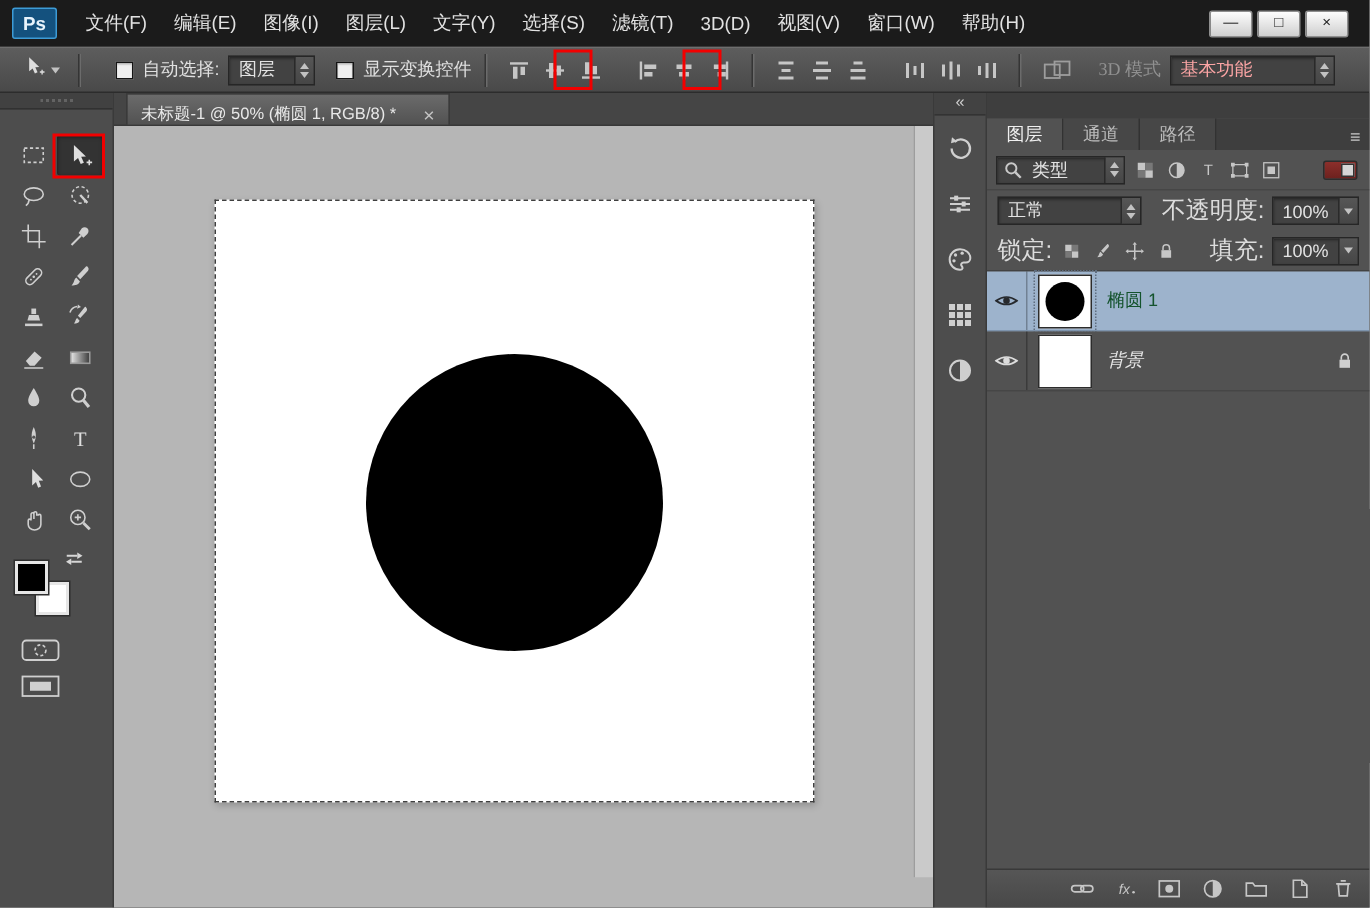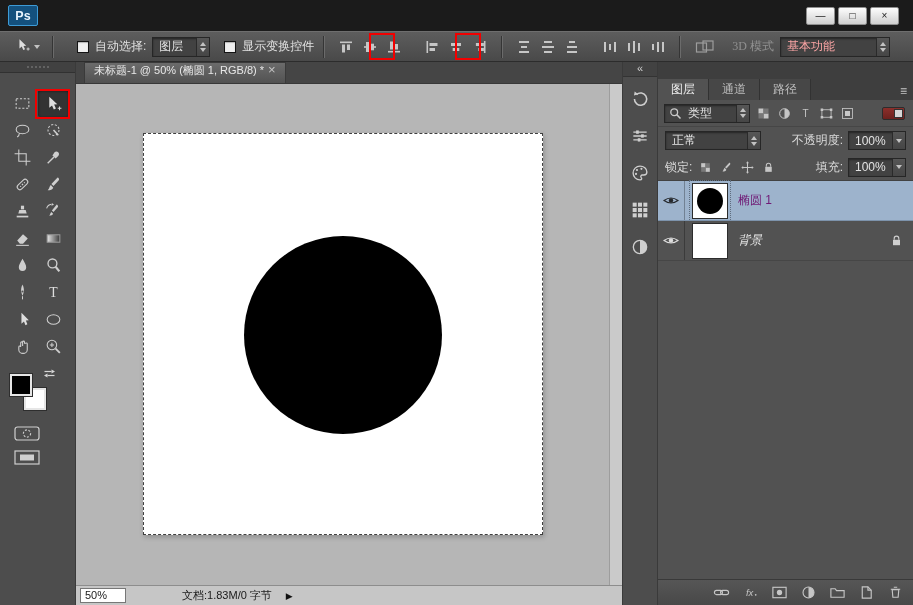--- a/index.html
+++ b/index.html
@@ -49,21 +49,21 @@
   #swap-icon{position:absolute;left:32px;top:-2px;}
   .fg{position:absolute;left:0;top:6px;width:22px;height:22px;border:2px solid #e6e6e6;outline:1px solid #2e2e2e;z-index:2;}
   .bg{position:absolute;left:14px;top:20px;width:22px;height:22px;border:2px solid #e6e6e6;outline:1px solid #2e2e2e;}
   .tb-mini{position:absolute;left:14px;background:transparent;border:0;padding:0;}
   #quick-mask-btn{top:364px;}
   #screen-mode-btn{top:388px;}
 
   
   #canvas-area{position:absolute;left:76px;top:62px;width:546px;bottom:0;background:#b6b6b6;}
   #tabbar{position:absolute;left:0;top:0;right:0;height:22px;background:#454545;border-bottom:1px solid #383838;display:flex;align-items:flex-end;}
-  .doc-tab{margin-left:8px;height:21px;display:flex;align-items:flex-start;gap:4px;padding:0 9px;background:linear-gradient(#6b6b6b,#525252);border:1px solid #3a3a3a;border-bottom:0;font-size:11px;color:#e8e8e8;white-space:nowrap;}
+  .doc-tab{margin-left:8px;height:21px;display:flex;align-items:flex-end;gap:18px;padding:0 9px;background:linear-gradient(#6b6b6b,#525252);border:1px solid #3a3a3a;border-bottom:0;font-size:11px;color:#e8e8e8;white-space:nowrap;}
   .doc-close{color:#c4c4c4;font-size:13px;line-height:1;}
   #viewport{position:absolute;left:0;top:22px;right:0;bottom:20px;overflow:hidden;}
   #doc{position:absolute;left:67px;top:49px;width:400px;height:402px;background:#ffffff;border:1px dashed #3f3f3f;box-shadow:1px 2px 5px rgba(0,0,0,.22);}
   #circle{position:absolute;left:100px;top:102px;width:198px;height:198px;border-radius:50%;background:#000;}
   #vscroll{position:absolute;top:0;right:0;bottom:0;width:13px;background:#cacaca;border-left:1px solid #9d9d9d;}
   #statusbar{position:absolute;left:0;right:0;bottom:0;height:20px;background:#c6c6c6;border-top:1px solid #8d8d8d;display:flex;align-items:center;font-size:11px;color:#1a1a1a;}
   #zoom-box{margin-left:4px;width:46px;height:15px;line-height:13px;background:#fff;border:1px solid #777;padding:0 4px;font-size:11px;}
   #doc-info{margin-left:56px;white-space:nowrap;}
   #status-arrow{margin-left:14px;font-size:9px;color:#111;}
 
@@ -81,56 +81,69 @@
   .ptab.active{background:#525252;color:#efefef;}
   .panel-menu{position:absolute;right:6px;bottom:3px;color:#c7c7c7;font-size:12px;line-height:1;}
   #filter-row{height:27px;display:flex;align-items:center;padding:0 6px;gap:3px;border-bottom:1px solid #464646;flex:0 0 auto;}
   .dd-filter{width:86px;height:19px;}
   .mag{display:flex;margin-left:4px;flex:0 0 auto;}
   .filter-btn{width:21px;height:19px;display:flex;align-items:center;justify-content:center;background:transparent;border:0;padding:0;}
   .filter-toggle{margin-left:auto;margin-right:2px;width:23px;height:13px;border:1px solid #2c2c2c;border-radius:2px;background:linear-gradient(#8c2f2b,#6d211e);position:relative;}
   .filter-toggle i{position:absolute;right:1px;top:1px;width:9px;height:9px;background:#d6d6d6;border:1px solid #333;}
   #blend-row{height:27px;display:flex;align-items:center;padding:0 7px;flex:0 0 auto;}
   .dd-blend{width:96px;height:19px;}
-  .p-label{font-size:12px;color:#dcdcdc;white-space:nowrap;}
+  .p-label{font-size:16px;color:#dcdcdc;white-space:nowrap;}
   #blend-row .p-label{margin-left:auto;}
   .dd-small{width:58px;height:19px;margin-left:5px;flex:0 0 auto;}
   #lock-row{height:27px;display:flex;align-items:center;padding:0 7px;border-bottom:1px solid #424242;flex:0 0 auto;}
   #lock-icons{display:flex;gap:2px;margin-left:4px;}
   .lock-btn{width:19px;height:19px;display:flex;align-items:center;justify-content:center;background:transparent;border:0;padding:0;}
   #lock-row .fill-label{margin-left:auto;}
   #layer-list{display:flex;flex-direction:column;flex:0 0 auto;}
   .layer-row{height:40px;display:flex;align-items:center;background:#525252;border-bottom:1px solid #464646;position:relative;}
   .layer-row.selected{border-bottom-color:#7d93ac;}
   .eye-cell{width:27px;height:100%;display:flex;align-items:center;justify-content:center;border-right:1px solid rgba(0,0,0,.28);color:#dcdcdc;}
   .selected .eye-cell{color:#26292d;}
   .thumb{width:36px;height:36px;margin-left:7px;background:#fff;border:1px solid #2c2c2c;position:relative;flex:0 0 auto;}
   .shape-thumb{outline:1px dotted #5f6d7e;outline-offset:2px;}
   .thumb-circle{position:absolute;left:4px;top:4px;width:26px;height:26px;border-radius:50%;background:#000;}
   .layer-name{margin-left:10px;font-size:12px;color:#e6e6e6;white-space:nowrap;}
-  .selected .layer-name{color:#701a75;}
+  .selected .layer-name{color:#14532d;}
   .bg-name{font-style:italic;}
   .bg-lock{margin-left:auto;margin-right:12px;display:flex;}
   #panel-filler{flex:1;background:#525252;}
   #panel-actions{height:26px;background:linear-gradient(#565656,#484848);border-top:1px solid #393939;display:flex;align-items:center;justify-content:flex-end;gap:9px;padding-right:8px;flex:0 0 auto;}
   .action-btn{display:flex;align-items:center;justify-content:center;background:transparent;border:0;padding:0;width:20px;height:20px;}
 
   
   .annot{position:absolute;border:2px solid #f00;pointer-events:none;z-index:30;background:transparent;}
   #annot-move{left:35px;top:89px;width:35px;height:30px;}
   #annot-align1{left:369px;top:33px;width:26px;height:27px;}
   #annot-align2{left:455px;top:33px;width:26px;height:27px;}
 </style>
 </head>
 <body>
 
 <div id="app">
 
   <div id="menubar">
     <div class="ps-logo">Ps</div>
+    <div id="menu-items">
+        <span class="menu-item">文件(F)</span>
+        <span class="menu-item">编辑(E)</span>
+        <span class="menu-item">图像(I)</span>
+        <span class="menu-item">图层(L)</span>
+        <span class="menu-item">文字(Y)</span>
+        <span class="menu-item">选择(S)</span>
+        <span class="menu-item">滤镜(T)</span>
+        <span class="menu-item">3D(D)</span>
+        <span class="menu-item">视图(V)</span>
+        <span class="menu-item">窗口(W)</span>
+        <span class="menu-item">帮助(H)</span>
+      </div>
     <div class="win-controls">
       <button class="win-btn">—</button>
       <button class="win-btn">□</button>
       <button class="win-btn">×</button>
     </div>
   </div>
 
   <div id="optionsbar">
     <div class="tool-preset">
       <span id="preset-icon"><svg width="16" height="16" viewBox="0 0 18 18">
@@ -426,25 +439,20 @@
         <span class="doc-title">未标题-1 @ 50% (椭圆 1, RGB/8) *</span>
         <span class="doc-close">×</span>
       </div>
     </div>
     <div id="viewport">
       <div id="doc">
         <div id="circle" style="background: rgb(0, 0, 0);"></div>
       </div>
       <div id="vscroll"></div>
     </div>
-    <div id="statusbar">
-      <div id="zoom-box">50%</div>
-      <span id="doc-info">文档:1.83M/0 字节</span>
-      <span id="status-arrow">▶</span>
-    </div>
   </div>
 
   <div id="dock">
     <div class="dock-collapse">«</div>
     <div id="dock-icons">
         <button class="dock-btn">
           <svg width="20" height="20" viewBox="0 0 18 18">
             <path d="M4,9 a5.5,5.5 0 1 0 1.8,-4" fill="none" stroke="#cfcfcf" stroke-width="1.4"></path>
             <polygon points="4.2,2.2 7.4,4.8 3.6,5.8" fill="#cfcfcf"></polygon>
           </svg>

